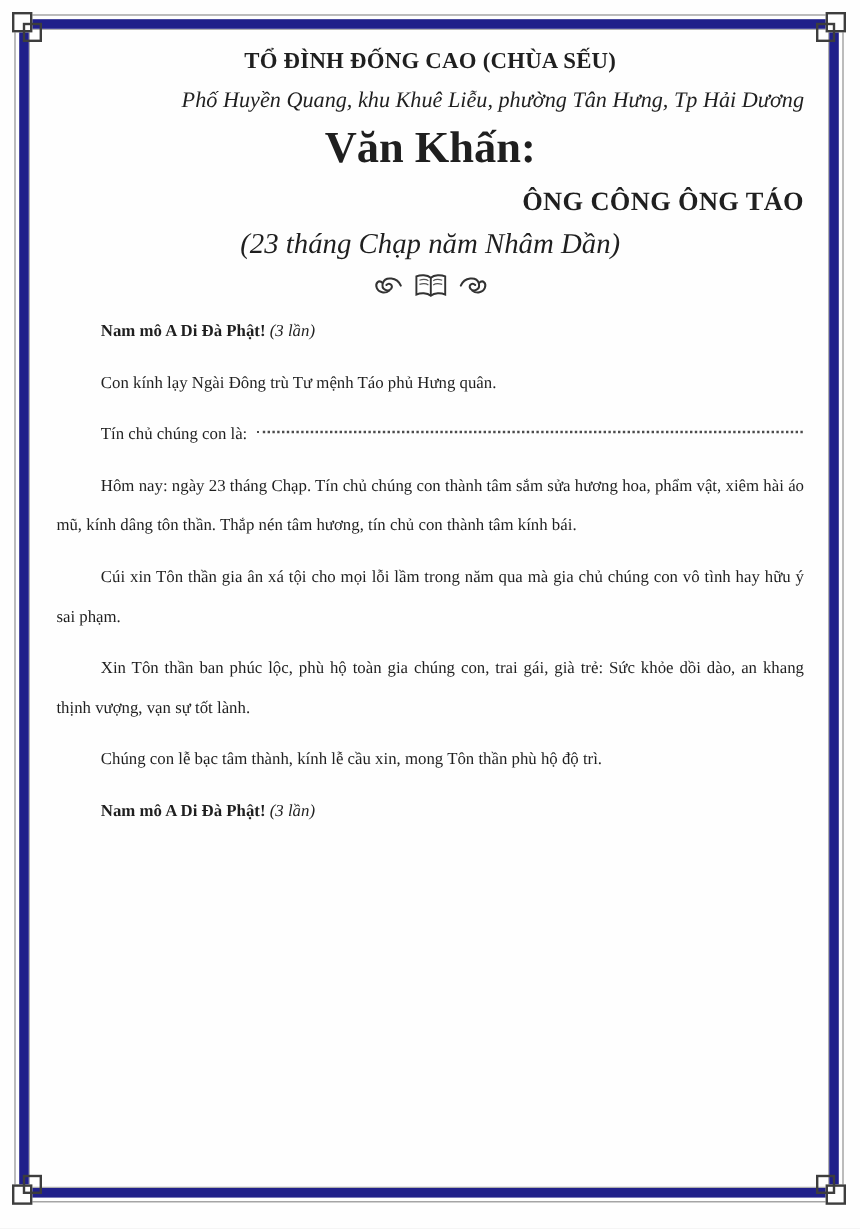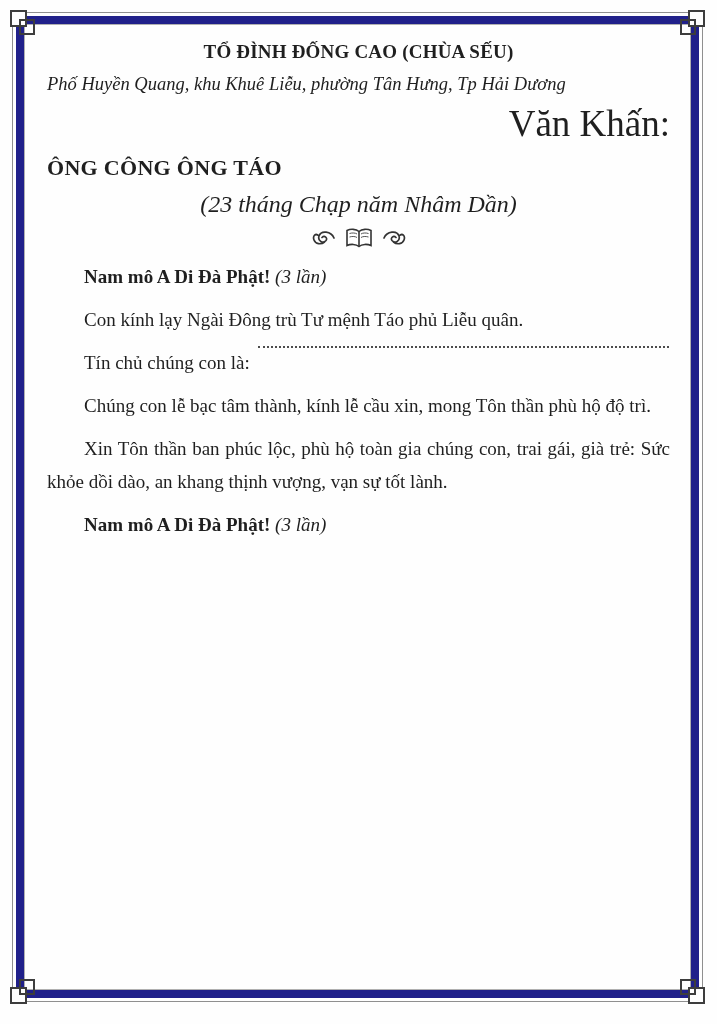--- a/index.html
+++ b/index.html
@@ -34,49 +34,49 @@
   .corner.br{bottom:19px;right:11px;transform:scale(-1,-1);}
 
   .content{
     position:absolute;left:47px;right:47px;top:40px;bottom:46px;
   }
   .temple{
     text-align:center;font-weight:bold;font-size:19px;line-height:1.25;
     margin:0 0 9px 0;letter-spacing:.2px;
   }
   .address{
-    text-align:left;font-style:italic;font-size:18.5px;line-height:1.25;
+    text-align:right;font-style:italic;font-size:18.5px;line-height:1.25;
     margin:4px 0 8px 0;
   }
   .title{
-    text-align:right;font-weight:normal;font-size:37px;line-height:1.1;
+    text-align:center;font-weight:bold;font-size:37px;line-height:1.1;
     margin:6px 0 10px 0;
   }
   .subtitle{
-    text-align:left;font-weight:bold;font-size:22px;line-height:1.2;
+    text-align:right;font-weight:bold;font-size:22px;line-height:1.2;
     margin:0 0 9px 0;letter-spacing:.3px;
   }
   .dateline{
     text-align:center;font-style:italic;font-size:24px;line-height:1.2;
     margin:0 0 7px 0;
   }
   .ornament{
     text-align:center;margin:0 0 4px 0;height:24px;
     display:flex;align-items:center;justify-content:center;gap:9px;
   }
   .ornament svg{display:block;}
 
   .para{
-    font-size:19px;line-height:33px;margin:10px 0;
+    font-size:14px;line-height:33px;margin:10px 0;
     text-align:justify;text-indent:37px;
   }
   .para .b{font-weight:bold;}
   .para .i{font-style:italic;}
   .fill-line{
-    display:flex;align-items:flex-start;text-indent:0;padding-left:37px;
+    display:flex;align-items:center;text-indent:0;padding-left:37px;
   }
   .fill-line .dots{
     flex:1;border-bottom:2px dotted #4c4c4c;margin:0 1px 5px 8px;
   }
 </style>
 </head>
 <body>
 
 <div class="page">
 
@@ -124,31 +124,33 @@
       <span>
         <svg width="24" height="18" viewBox="0 0 24 18" style="transform:scaleX(-1)">
           <path d="M22 9 C19 2 9 1 7 7 C5.5 12 11 15 14 11.5 C16 9 12.5 6 10 8.5 M7 7 C3.5 3.5 0.5 7 2 11 C3.5 15 9 16 12.5 13" fill="none" stroke="#333" stroke-width="1.7" stroke-linecap="round"></path>
         </svg>
       </span>
     </div>
 
     <p class="para"><span class="b">Nam mô A Di Đà Phật!</span><span class="i"> (3 lần)</span></p>
 
 
-    <p class="para">Con kính lạy Ngài Đông trù Tư mệnh Táo phủ Liễu quân.</p>
+    <p class="para">Con kính lạy Ngài Đông trù Tư mệnh Táo phủ Hưng quân.</p>
 
     <p class="para fill-line">
         <span>Tín chủ chúng con là:</span>
         <span class="dots"></span>
       </p>
 
 
+    <p class="para">Hôm nay: ngày 23 tháng Chạp. Tín chủ chúng con thành tâm sắm sửa hương hoa, phẩm vật, xiêm hài áo mũ, kính dâng tôn thần. Thắp nén tâm hương, tín chủ con thành tâm kính bái.</p>
 
 
+    <p class="para">Cúi xin Tôn thần gia ân xá tội cho mọi lỗi lầm trong năm qua mà gia chủ chúng con vô tình hay hữu ý sai phạm.</p>
+
+    <p class="para">Xin Tôn thần ban phúc lộc, phù hộ toàn gia chúng con, trai gái, già trẻ: Sức khỏe dồi dào, an khang thịnh vượng, vạn sự tốt lành.</p>
 
     <p class="para">Chúng con lễ bạc tâm thành, kính lễ cầu xin, mong Tôn thần phù hộ độ trì.</p>
-
-    <p class="para">Xin Tôn thần ban phúc lộc, phù hộ toàn gia chúng con, trai gái, già trẻ: Sức khỏe dồi dào, an khang thịnh vượng, vạn sự tốt lành.</p>
 
     <p class="para"><span class="b">Nam mô A Di Đà Phật!</span><span class="i"> (3 lần)</span></p>
 
   </div>
 </div>
 
 </body></html>

